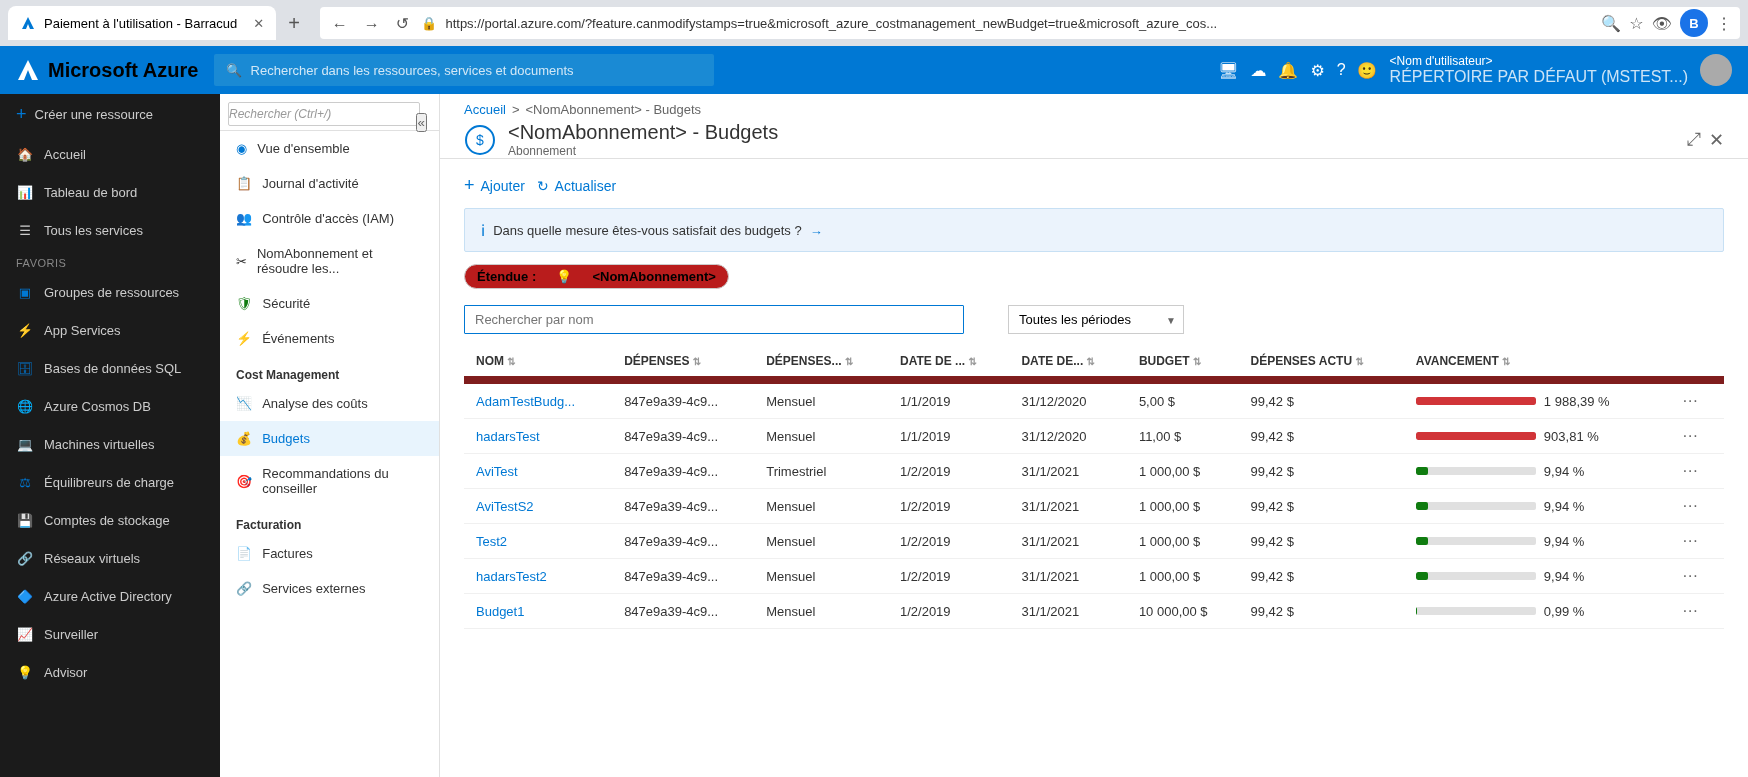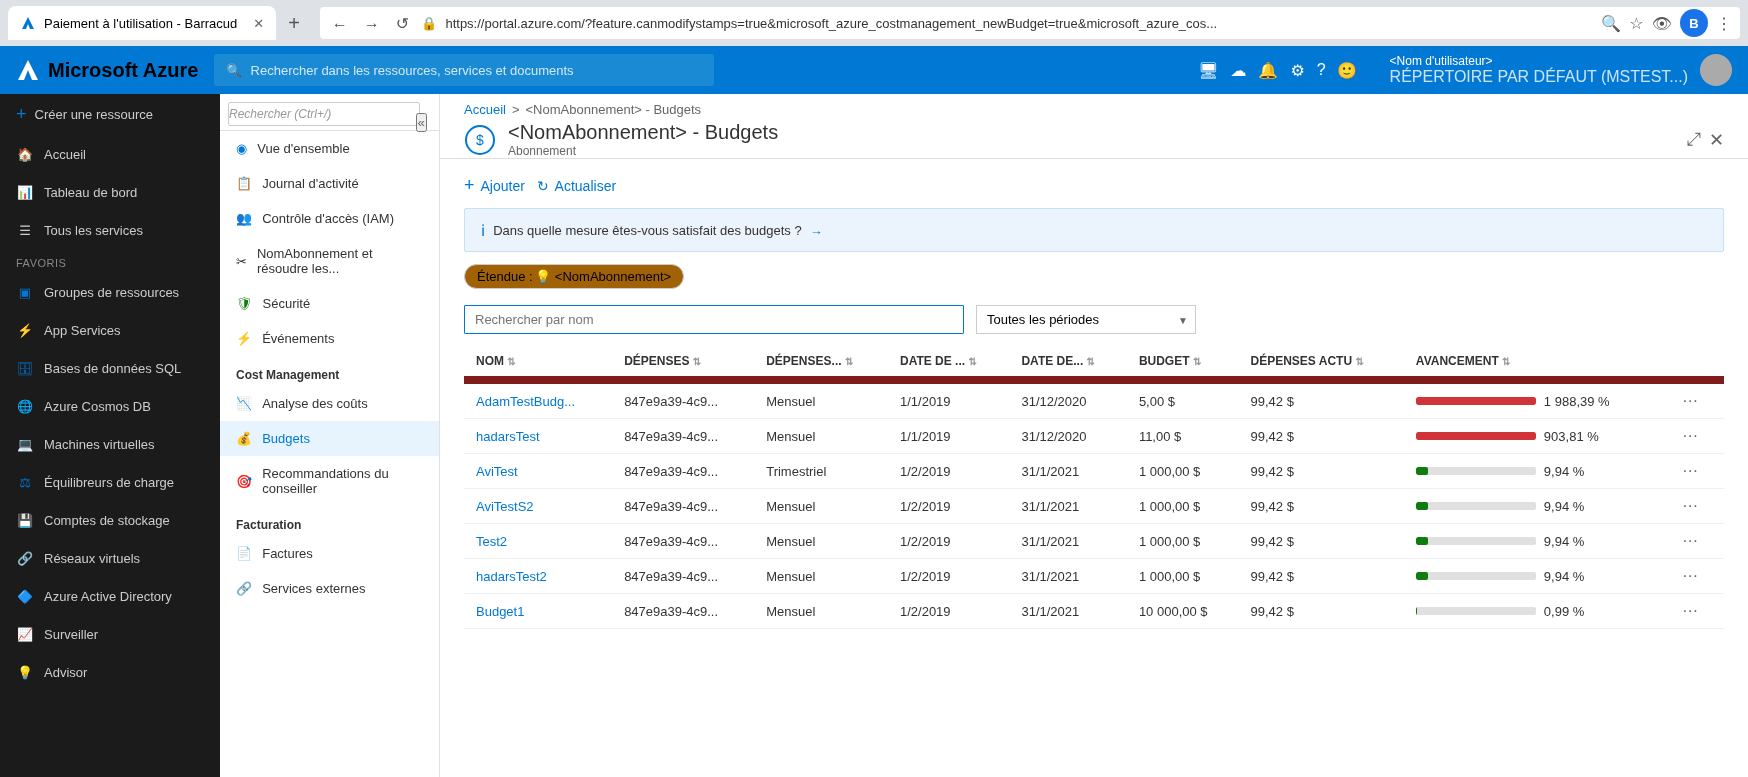--- a/index.html
+++ b/index.html
@@ -64,26 +64,26 @@
     .close-btn { background: none; border: none; cursor: pointer; font-size: 18px; color: #666; }
 
     .content-body { flex: 1; overflow-y: auto; padding: 16px 24px; }
     .toolbar { display: flex; align-items: center; gap: 12px; margin-bottom: 12px; }
     .btn-add { display: flex; align-items: center; gap: 6px; background: none; border: none; cursor: pointer; color: #0078d4; font-size: 14px; }
     .btn-refresh { display: flex; align-items: center; gap: 6px; background: none; border: none; cursor: pointer; color: #0078d4; font-size: 14px; }
     .info-banner { background: #ebf3fc; border: 1px solid #c7e0f4; padding: 10px 16px; border-radius: 2px; margin-bottom: 12px; display: flex; align-items: center; gap: 8px; font-size: 13px; color: #333; }
     .info-icon { color: #0078d4; font-size: 16px; }
     .info-arrow { color: #0078d4; }
     .scope-bar { margin-bottom: 16px; }
-    .scope-btn { background: #a16207; border: 1px solid #ccc; border-radius: 16px; padding: 4px 12px; font-size: 13px; cursor: pointer; display: inline-flex; align-items: center; gap: 3px; }
+    .scope-btn { background: #b91c1c; border: 1px solid #ccc; border-radius: 16px; padding: 4px 12px; font-size: 13px; cursor: pointer; display: inline-flex; align-items: center; gap: 20px; font-weight: bold; }
     .scope-icon { color: #ffd700; }
 
     .filters-row { display: flex; gap: 12px; margin-bottom: 12px; }
     .search-filter { flex: 1; max-width: 500px; border: 1px solid #0078d4; padding: 6px 10px; font-size: 13px; outline: none; border-radius: 1px; }
-    .period-select-wrap { position: relative; width: 220px; }
+    .period-select-wrap { position: relative; width: 176px; margin-left: 32px; }
     .period-select-wrap select { width: 100%; border: 1px solid #ccc; padding: 6px 10px; font-size: 13px; background: white; cursor: pointer; outline: none; appearance: none; }
     .period-select-wrap::after { content: '▼'; position: absolute; right: 8px; top: 50%; transform: translateY(-50%); pointer-events: none; color: #666; font-size: 10px; }
 
     .data-table { width: 100%; border-collapse: collapse; }
     .data-table th { text-align: left; font-size: 12px; font-weight: 600; color: #333; padding: 8px 12px; border-bottom: 8px solid #7f1d1d; white-space: nowrap; cursor: pointer; }
     .data-table th .sort-icon { color: #999; font-size: 10px; }
     .data-table td { padding: 8px 12px; border-bottom: 1px solid #f0f0f0; font-size: 13px; color: #333; vertical-align: middle; }
     .link-cell { color: #0078d4; text-decoration: none; cursor: pointer; }
     .progress-cell { display: flex; align-items: center; gap: 8px; }
     .progress-bar-container { width: 120px; height: 8px; background: #e0e0e0; border-radius: 2px; overflow: hidden; }
@@ -136,21 +136,21 @@
     <span class="azure-search-icon">🔍</span>
     <input type="text" placeholder="Rechercher dans les ressources, services et documents" style="">
   </div>
   <div class="azure-top-icons">
     <button class="azure-top-icon">🖥</button>
     <button class="azure-top-icon">☁</button>
     <button class="azure-top-icon">🔔</button>
     <button class="azure-top-icon">⚙</button>
     <button class="azure-top-icon">?</button>
     <button class="azure-top-icon">🙂</button>
-    <div style="cursor:pointer;margin-left:20px;">
+    <div style="cursor:pointer;">
       <div class="azure-username">&lt;Nom d'utilisateur&gt;</div>
       <div class="azure-subtitle">RÉPERTOIRE PAR DÉFAUT (MSTEST...)</div>
     </div>
     <div class="azure-avatar" style="background:#aaa;"></div>
   </div>
 </div>
 
 <div class="main-layout">
 
   <div class="sidebar">

